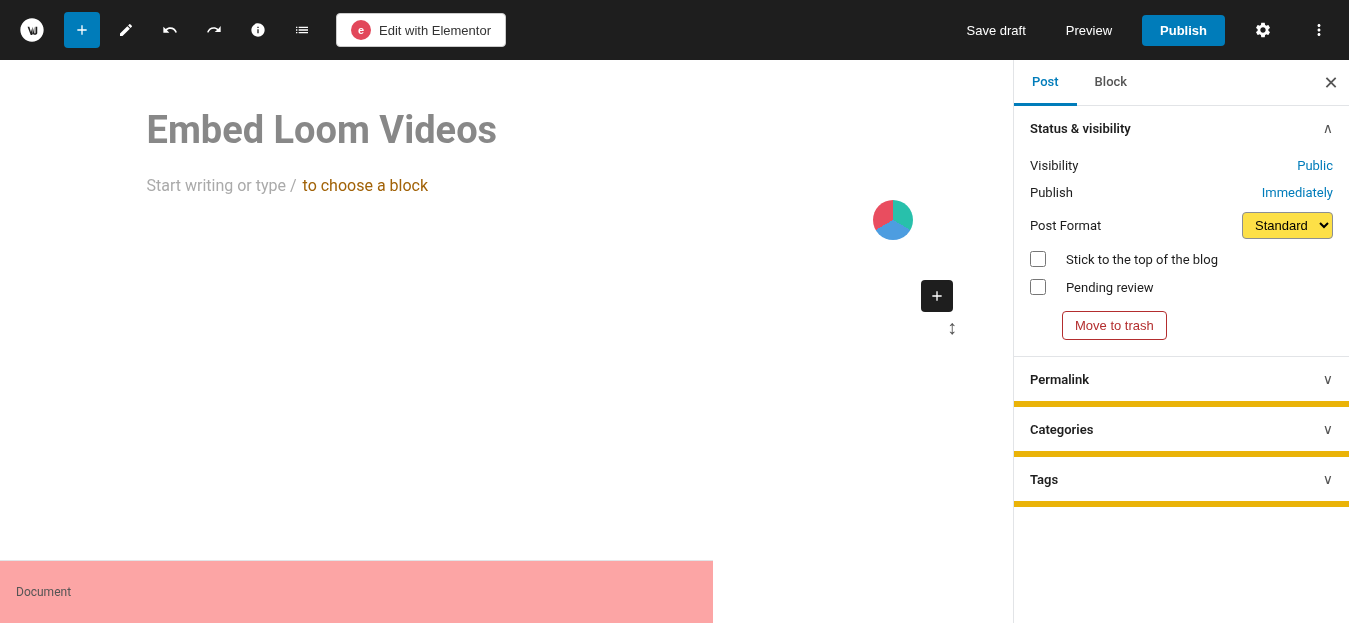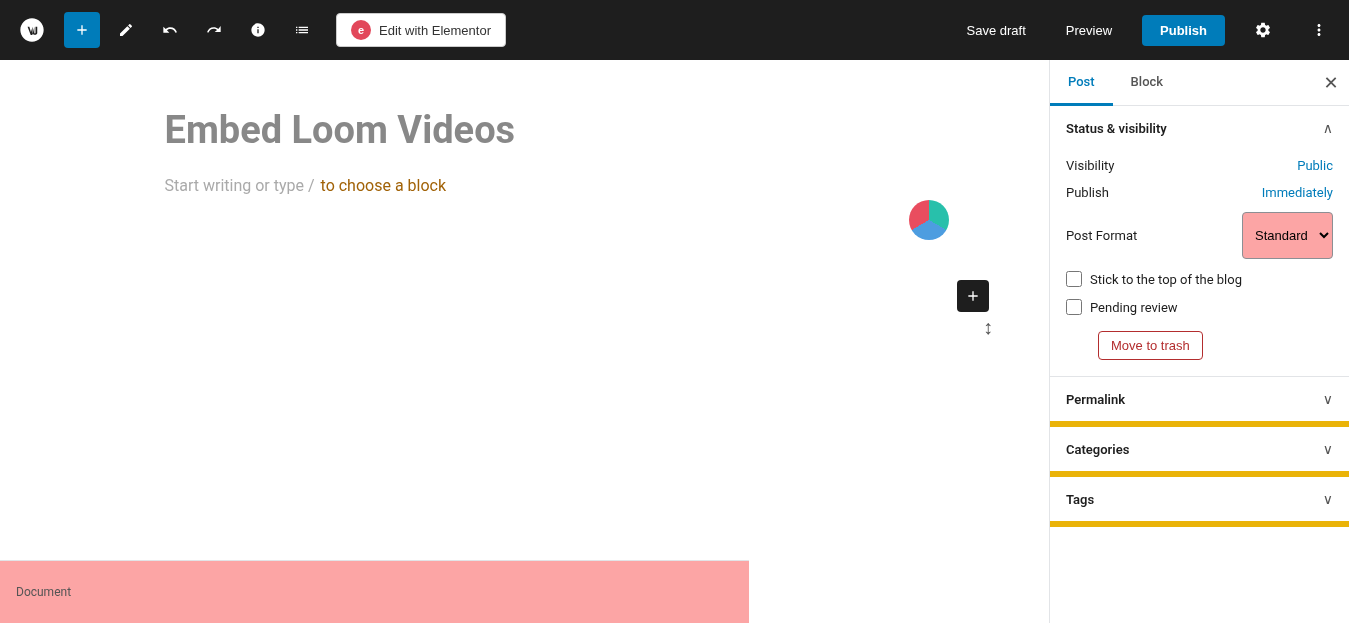--- a/index.html
+++ b/index.html
@@ -173,21 +173,21 @@
       width: calc(100% - 300px);
       background: #fca5a5;
       border-top: 1px solid #e2e4e7;
       padding: 24px 16px;
       font-size: 12px;
       color: #555;
     }
 
     
     .sidebar {
-      width: 300px;
+      width: 336px;
       background: #fff;
       border-left: 1px solid #e2e4e7;
       overflow-y: auto;
       flex-shrink: 0;
     }
     .sidebar-tabs {
       display: flex;
       border-bottom: 1px solid #e2e4e7;
       align-items: center;
     }
@@ -253,30 +253,30 @@
     }
     .field-value {
       font-size: 13px;
       color: #007cba;
       cursor: pointer;
     }
 
     .post-format-select {
       border: 1px solid #8c8f94;
       border-radius: 4px;
-      padding: 14px 8px;
-      font-size: 13px;
-      background: #fca5a5;
+      padding: 4px 8px;
+      font-size: 13px;
+      background: #fde047;
       cursor: pointer;
     }
 
     .checkbox-row {
       display: flex;
       align-items: center;
-      gap: 8px;
+      gap: 20px;
       margin-bottom: 12px;
     }
     .checkbox-row input[type="checkbox"] {
       width: 16px; height: 16px;
       border: 1px solid #8c8f94;
       cursor: pointer;
     }
     .checkbox-label {
       font-size: 13px;
       color: #1e1e1e;

